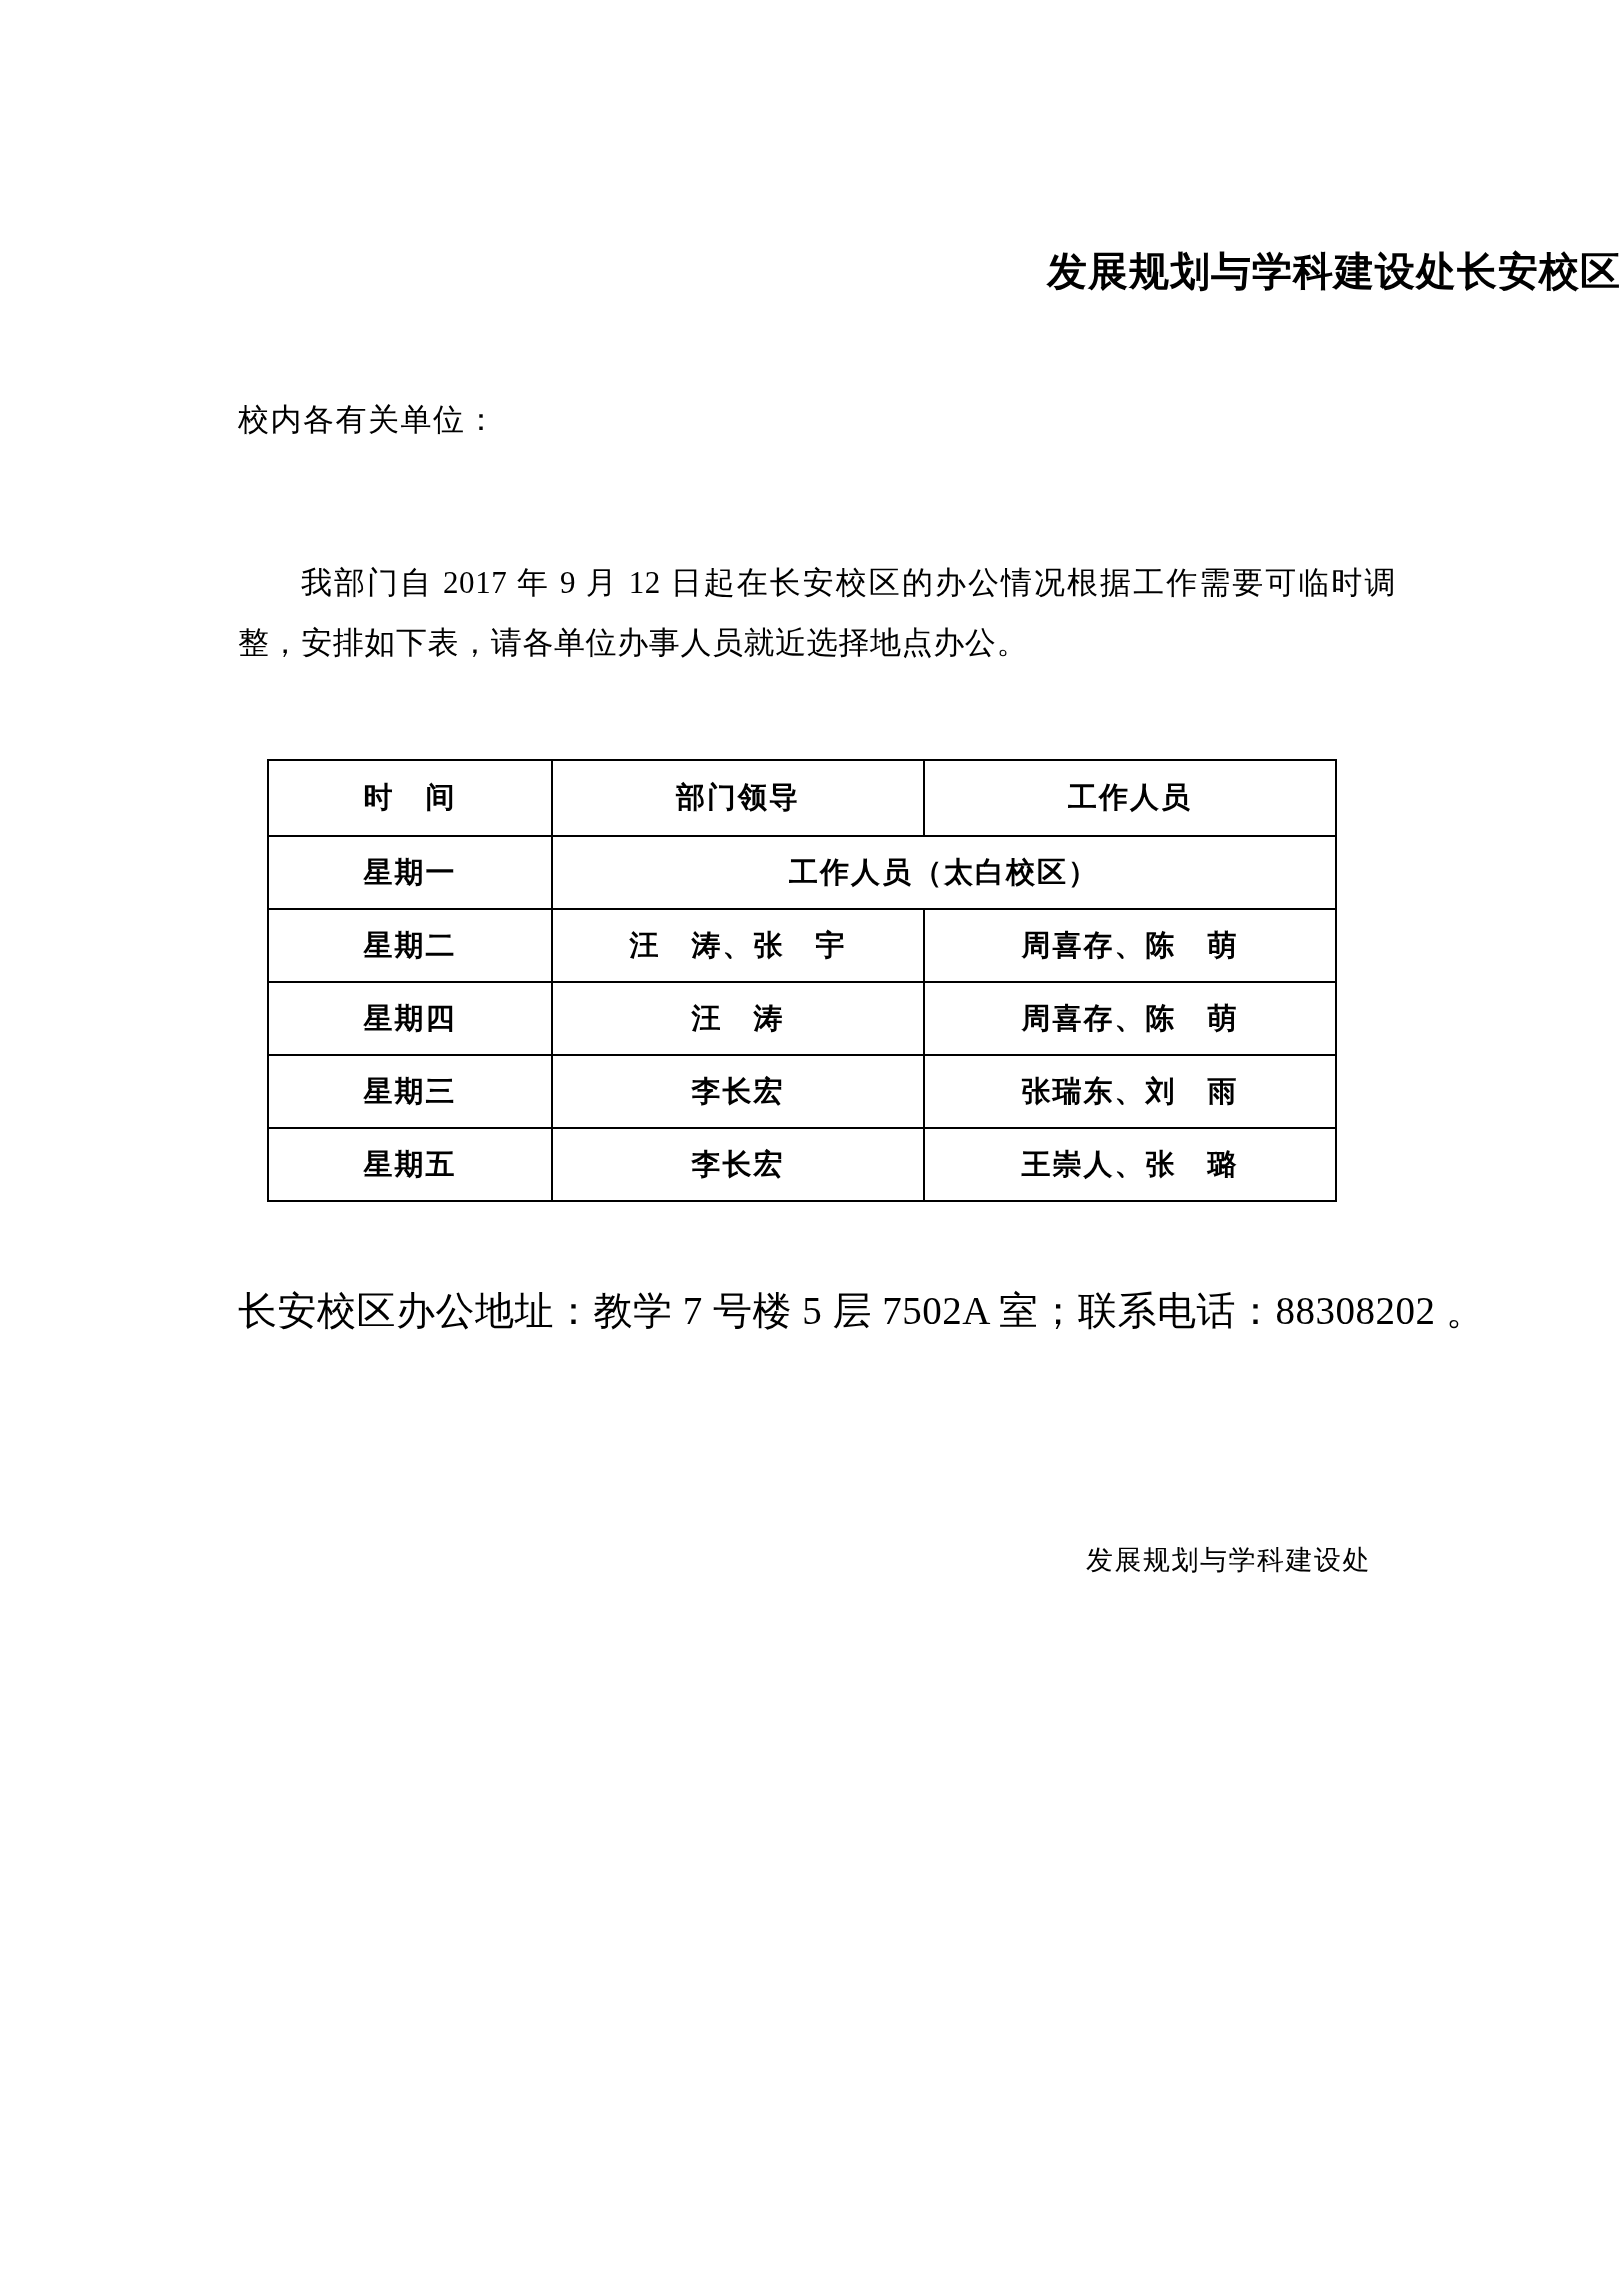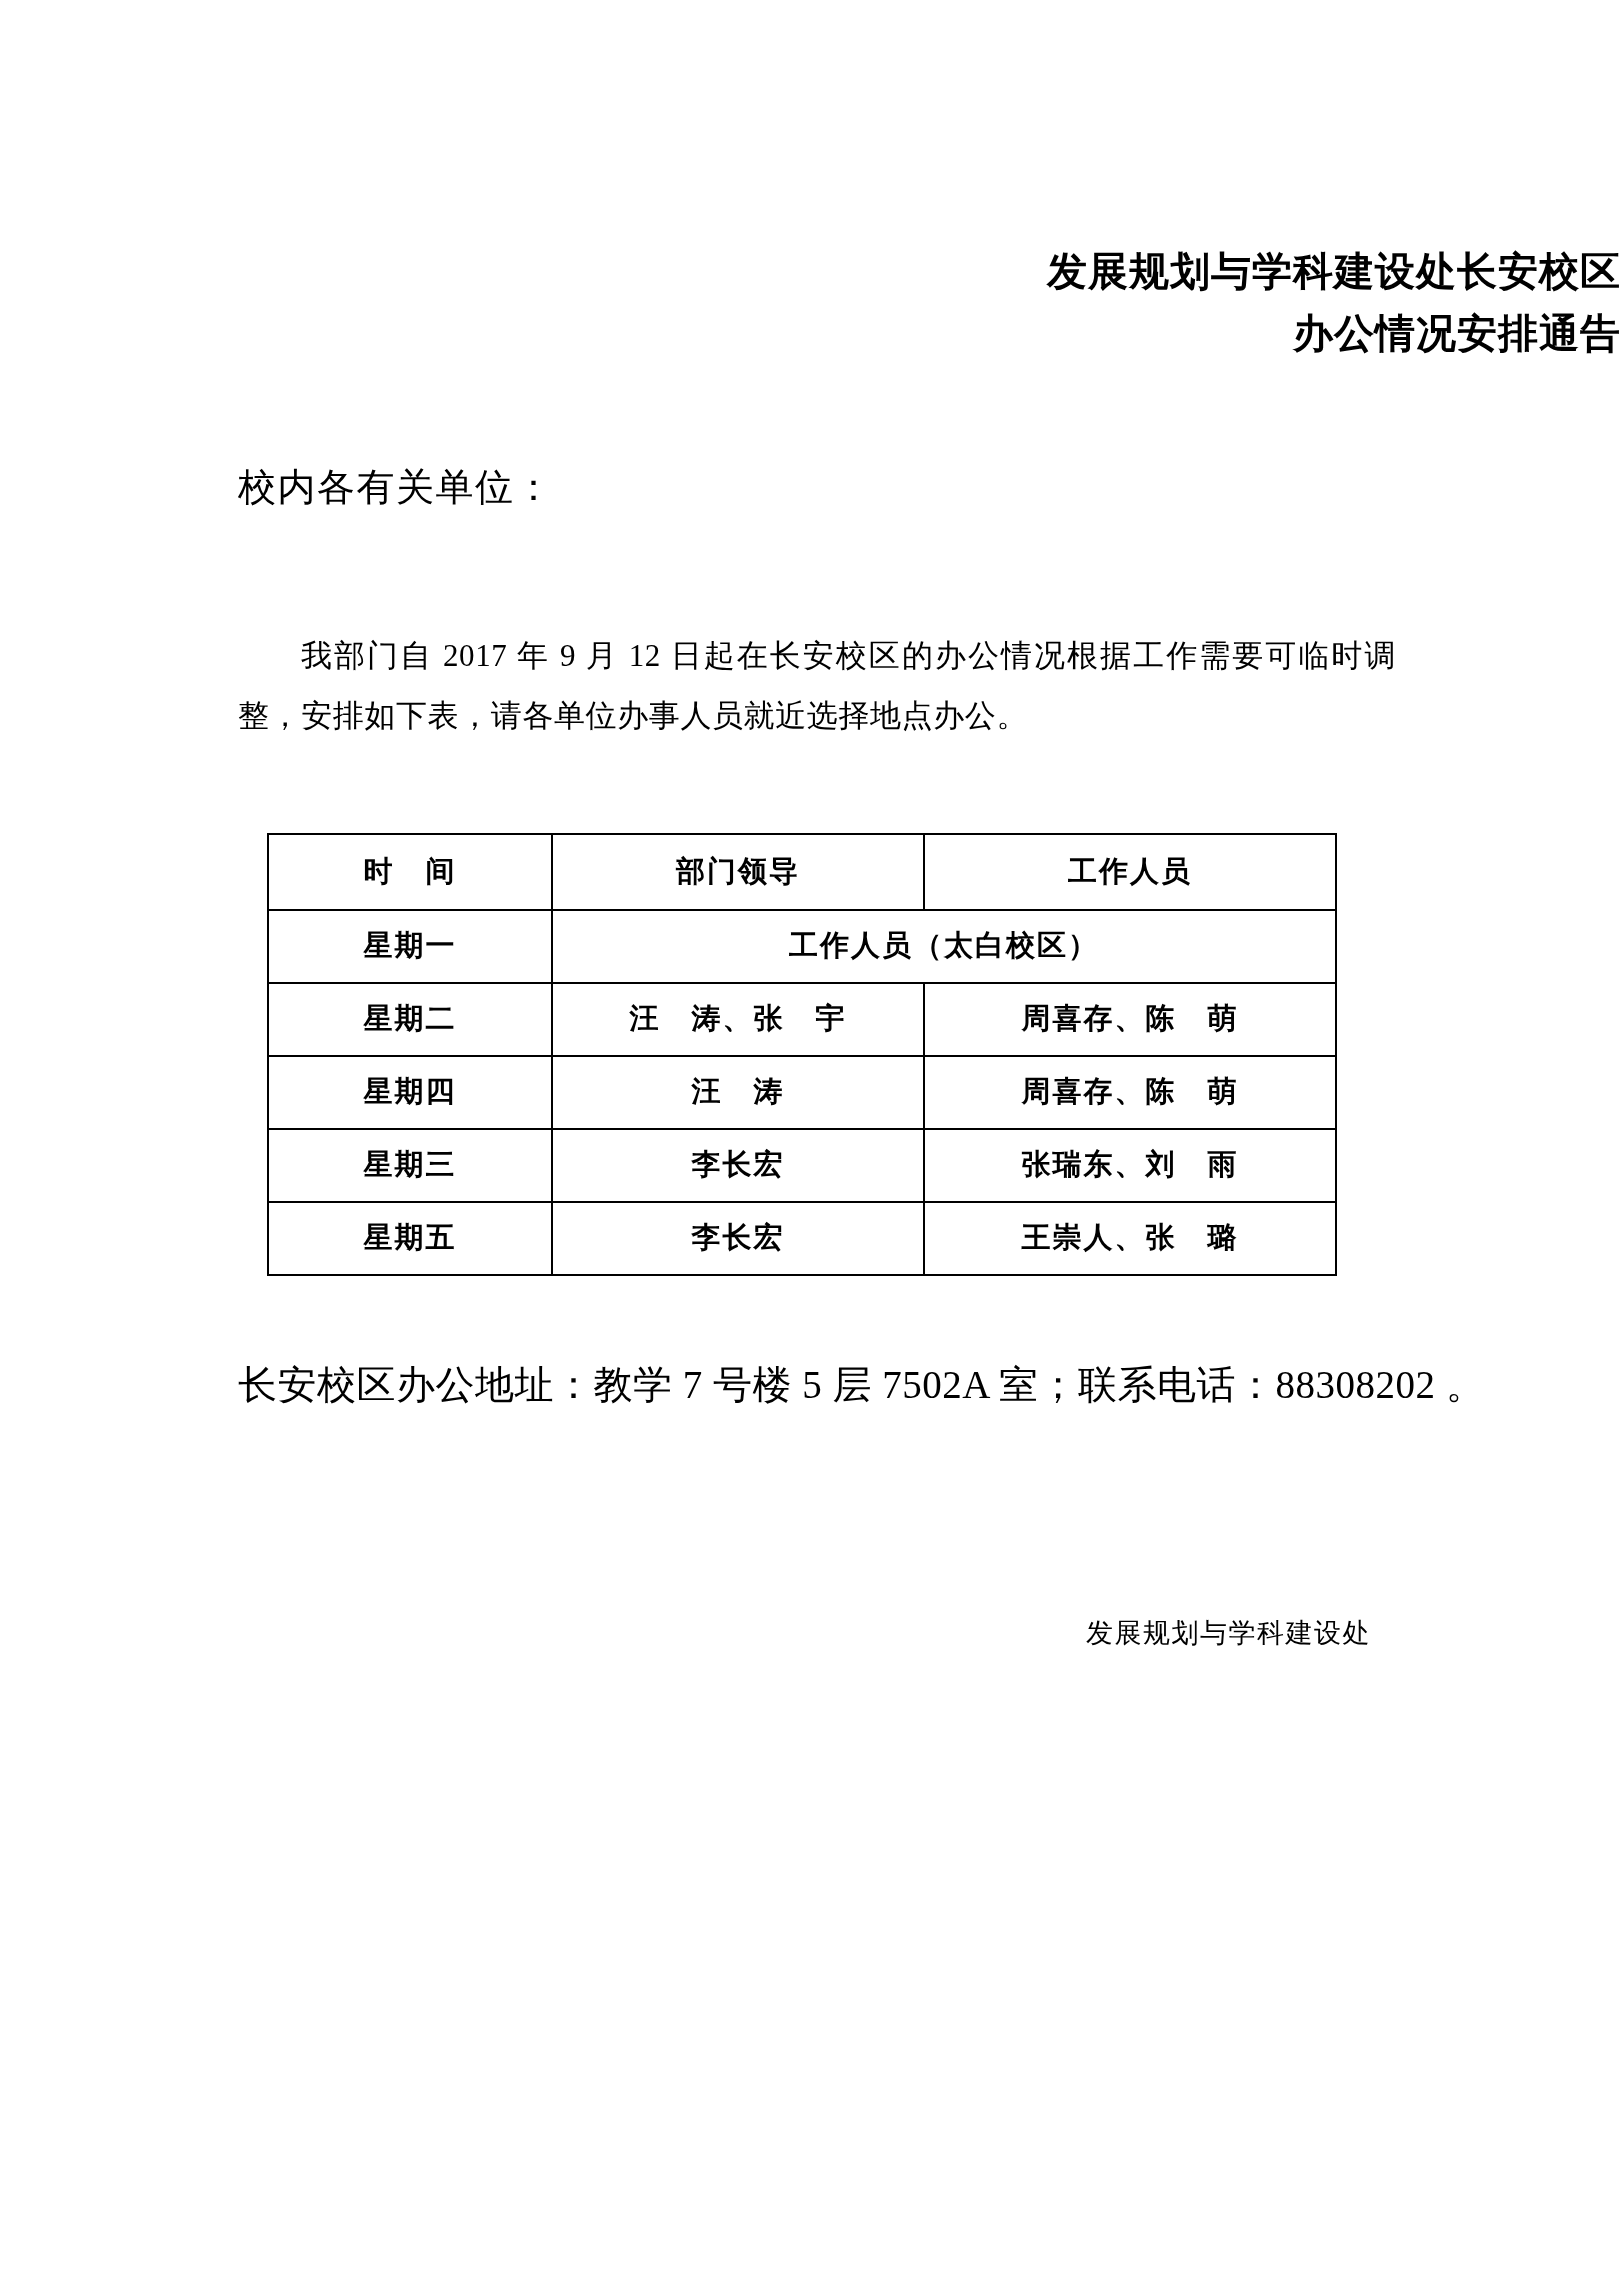--- a/index.html
+++ b/index.html
@@ -32,21 +32,21 @@
     font-size: 40px;
     line-height: 1.55;
     letter-spacing: 1px;
   }
   .title-line {
     display: block;
   }
   .salutation {
     margin-top: 93px;
     margin-left: 238px;
-    font-size: 38px;
+    font-size: 31px;
     letter-spacing: 1.5px;
     line-height: 1.6;
   }
   .body-par {
     margin-top: 108px;
     margin-left: 238px;
     margin-right: 225px;
     font-size: 31px;
     line-height: 1.95;
     text-align: justify;
@@ -103,21 +103,20 @@
     padding-right: 17.6px;
   }
 </style>
 </head>
 <body>
 
 <div class="page">
 
   <div class="title-block">
     <span class="title-line">发展规划与学科建设处长安校区</span>
-    <span class="title-line">办公情况安排通告</span>
   </div>
 
   <div class="salutation">校内各有关单位：</div>
 
   <div class="body-par">我部门自 2017 年 9 月 12 日起在长安校区的办公情况根据工作需要可临时调整，安排如下表，请各单位办事人员就近选择地点办公。</div>
 
   <div class="table-wrap">
     <table class="sched">
       <colgroup>
         <col class="c1">

